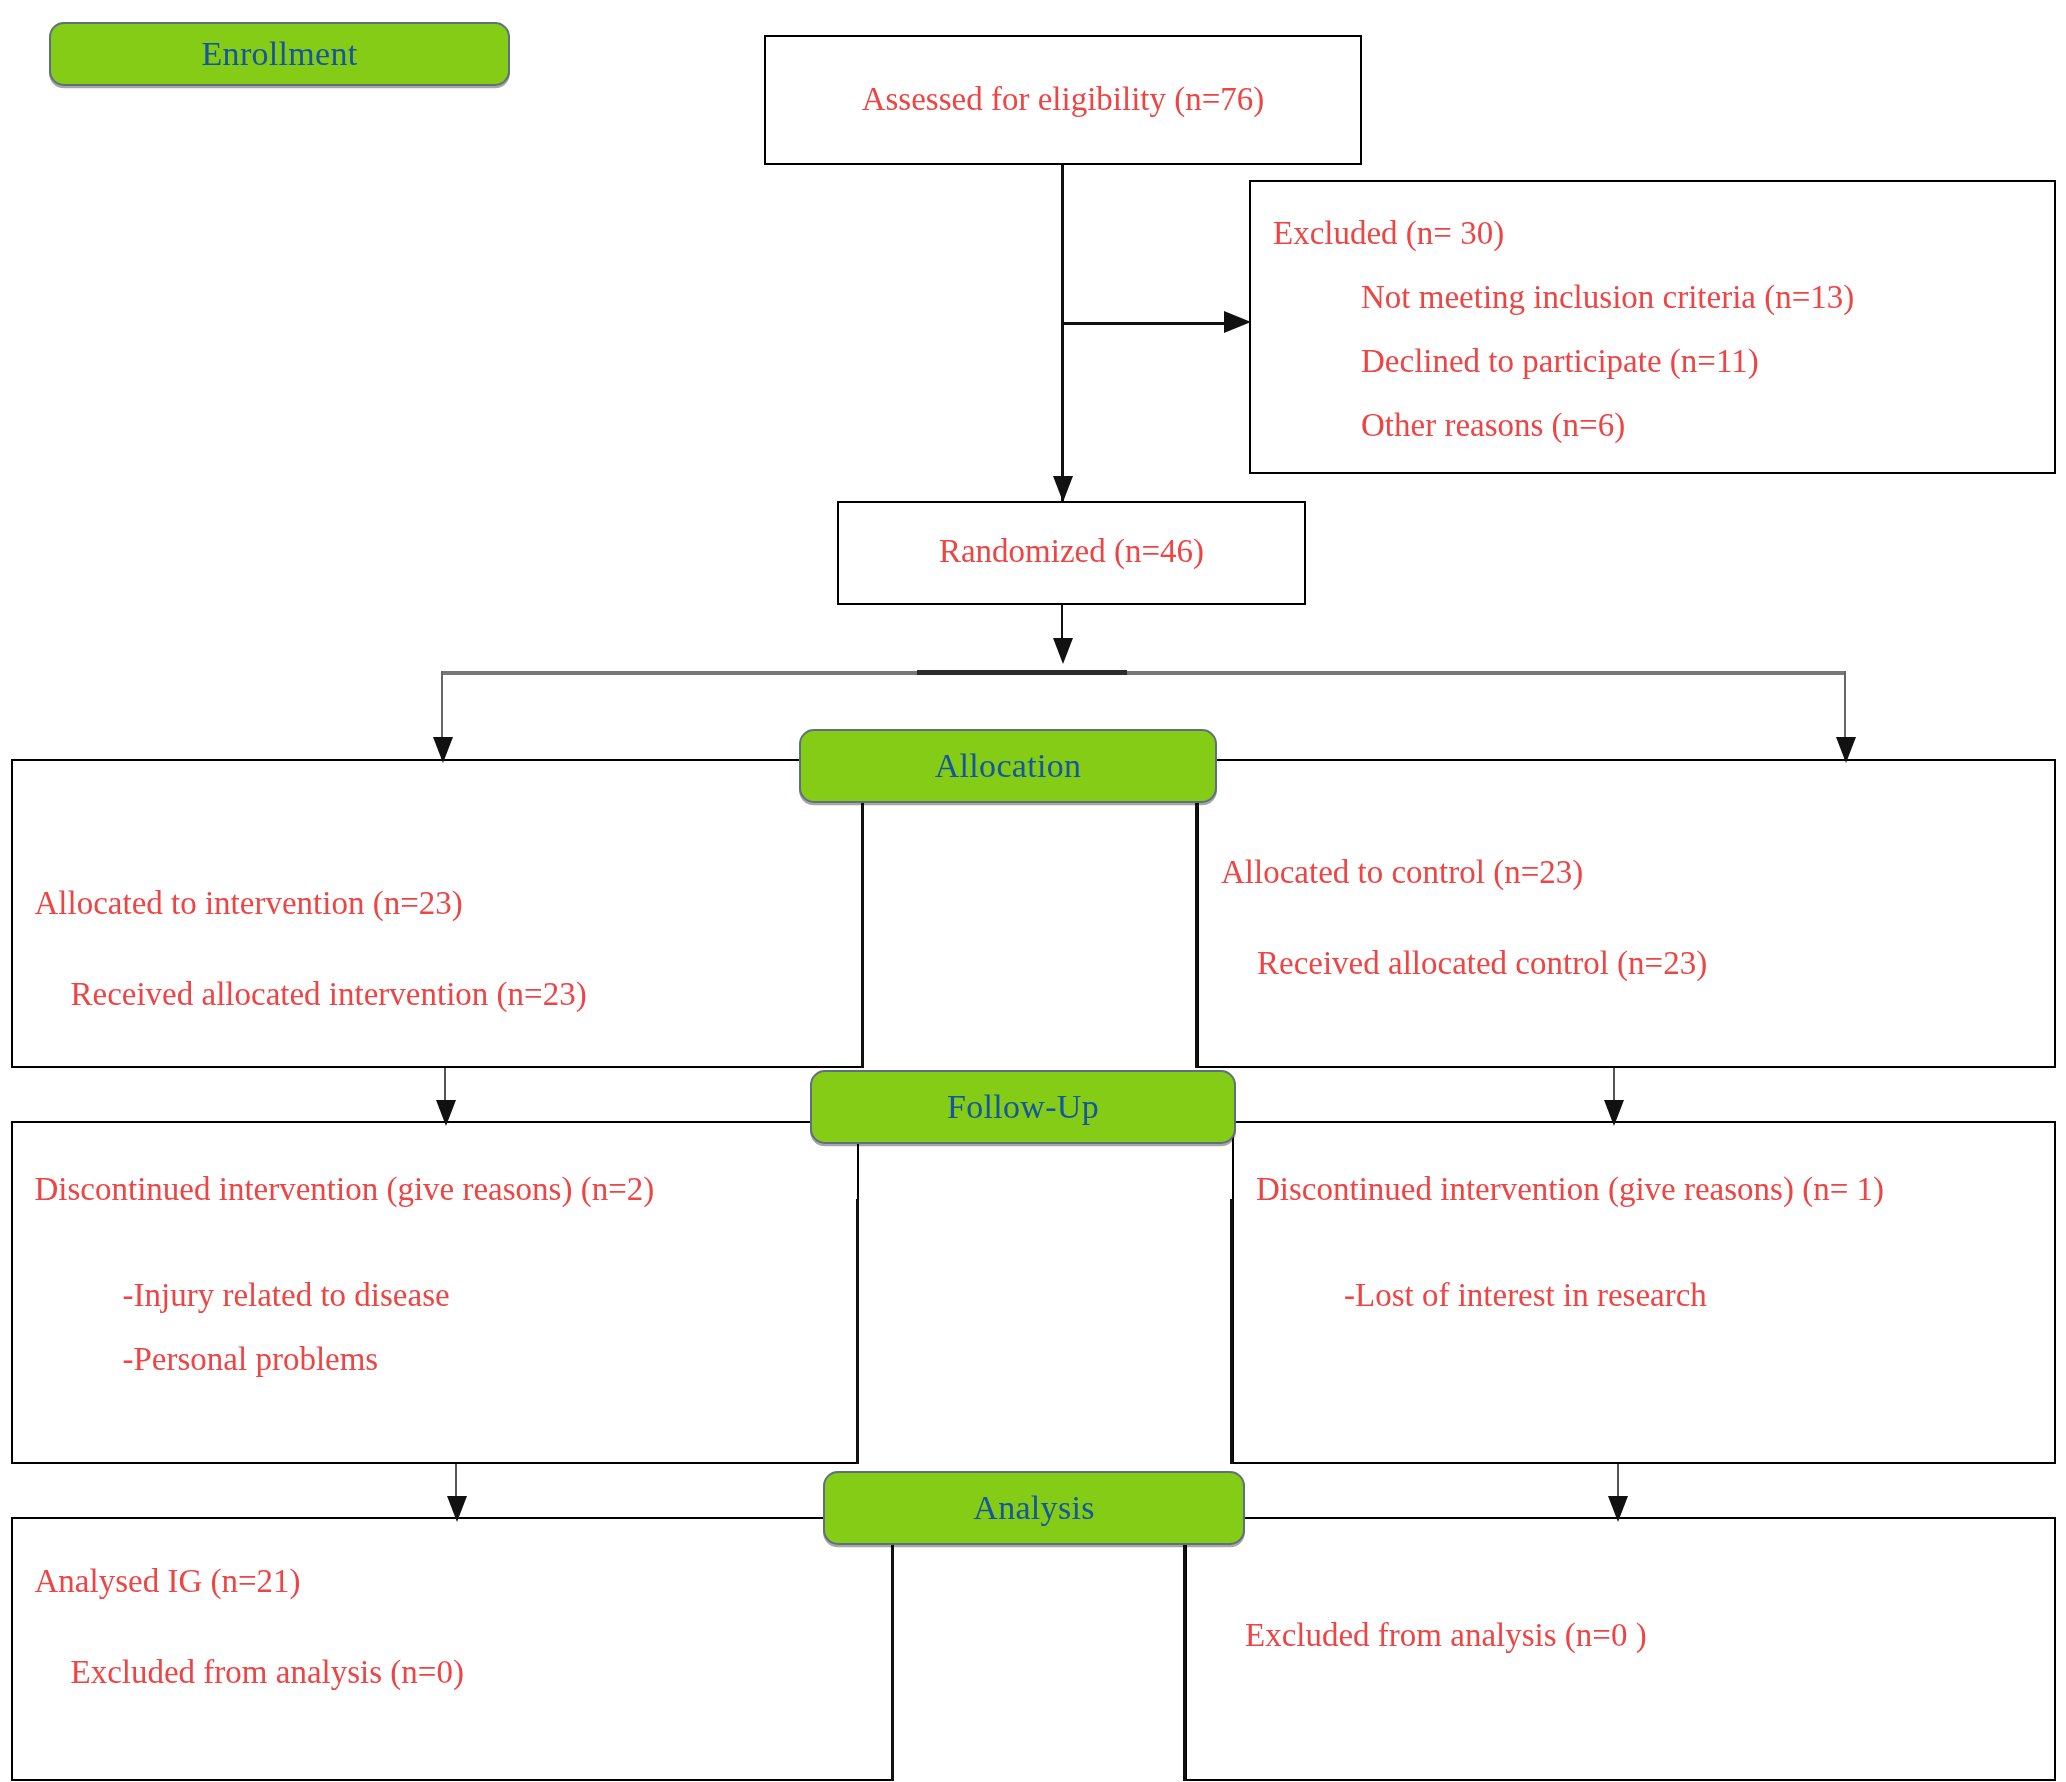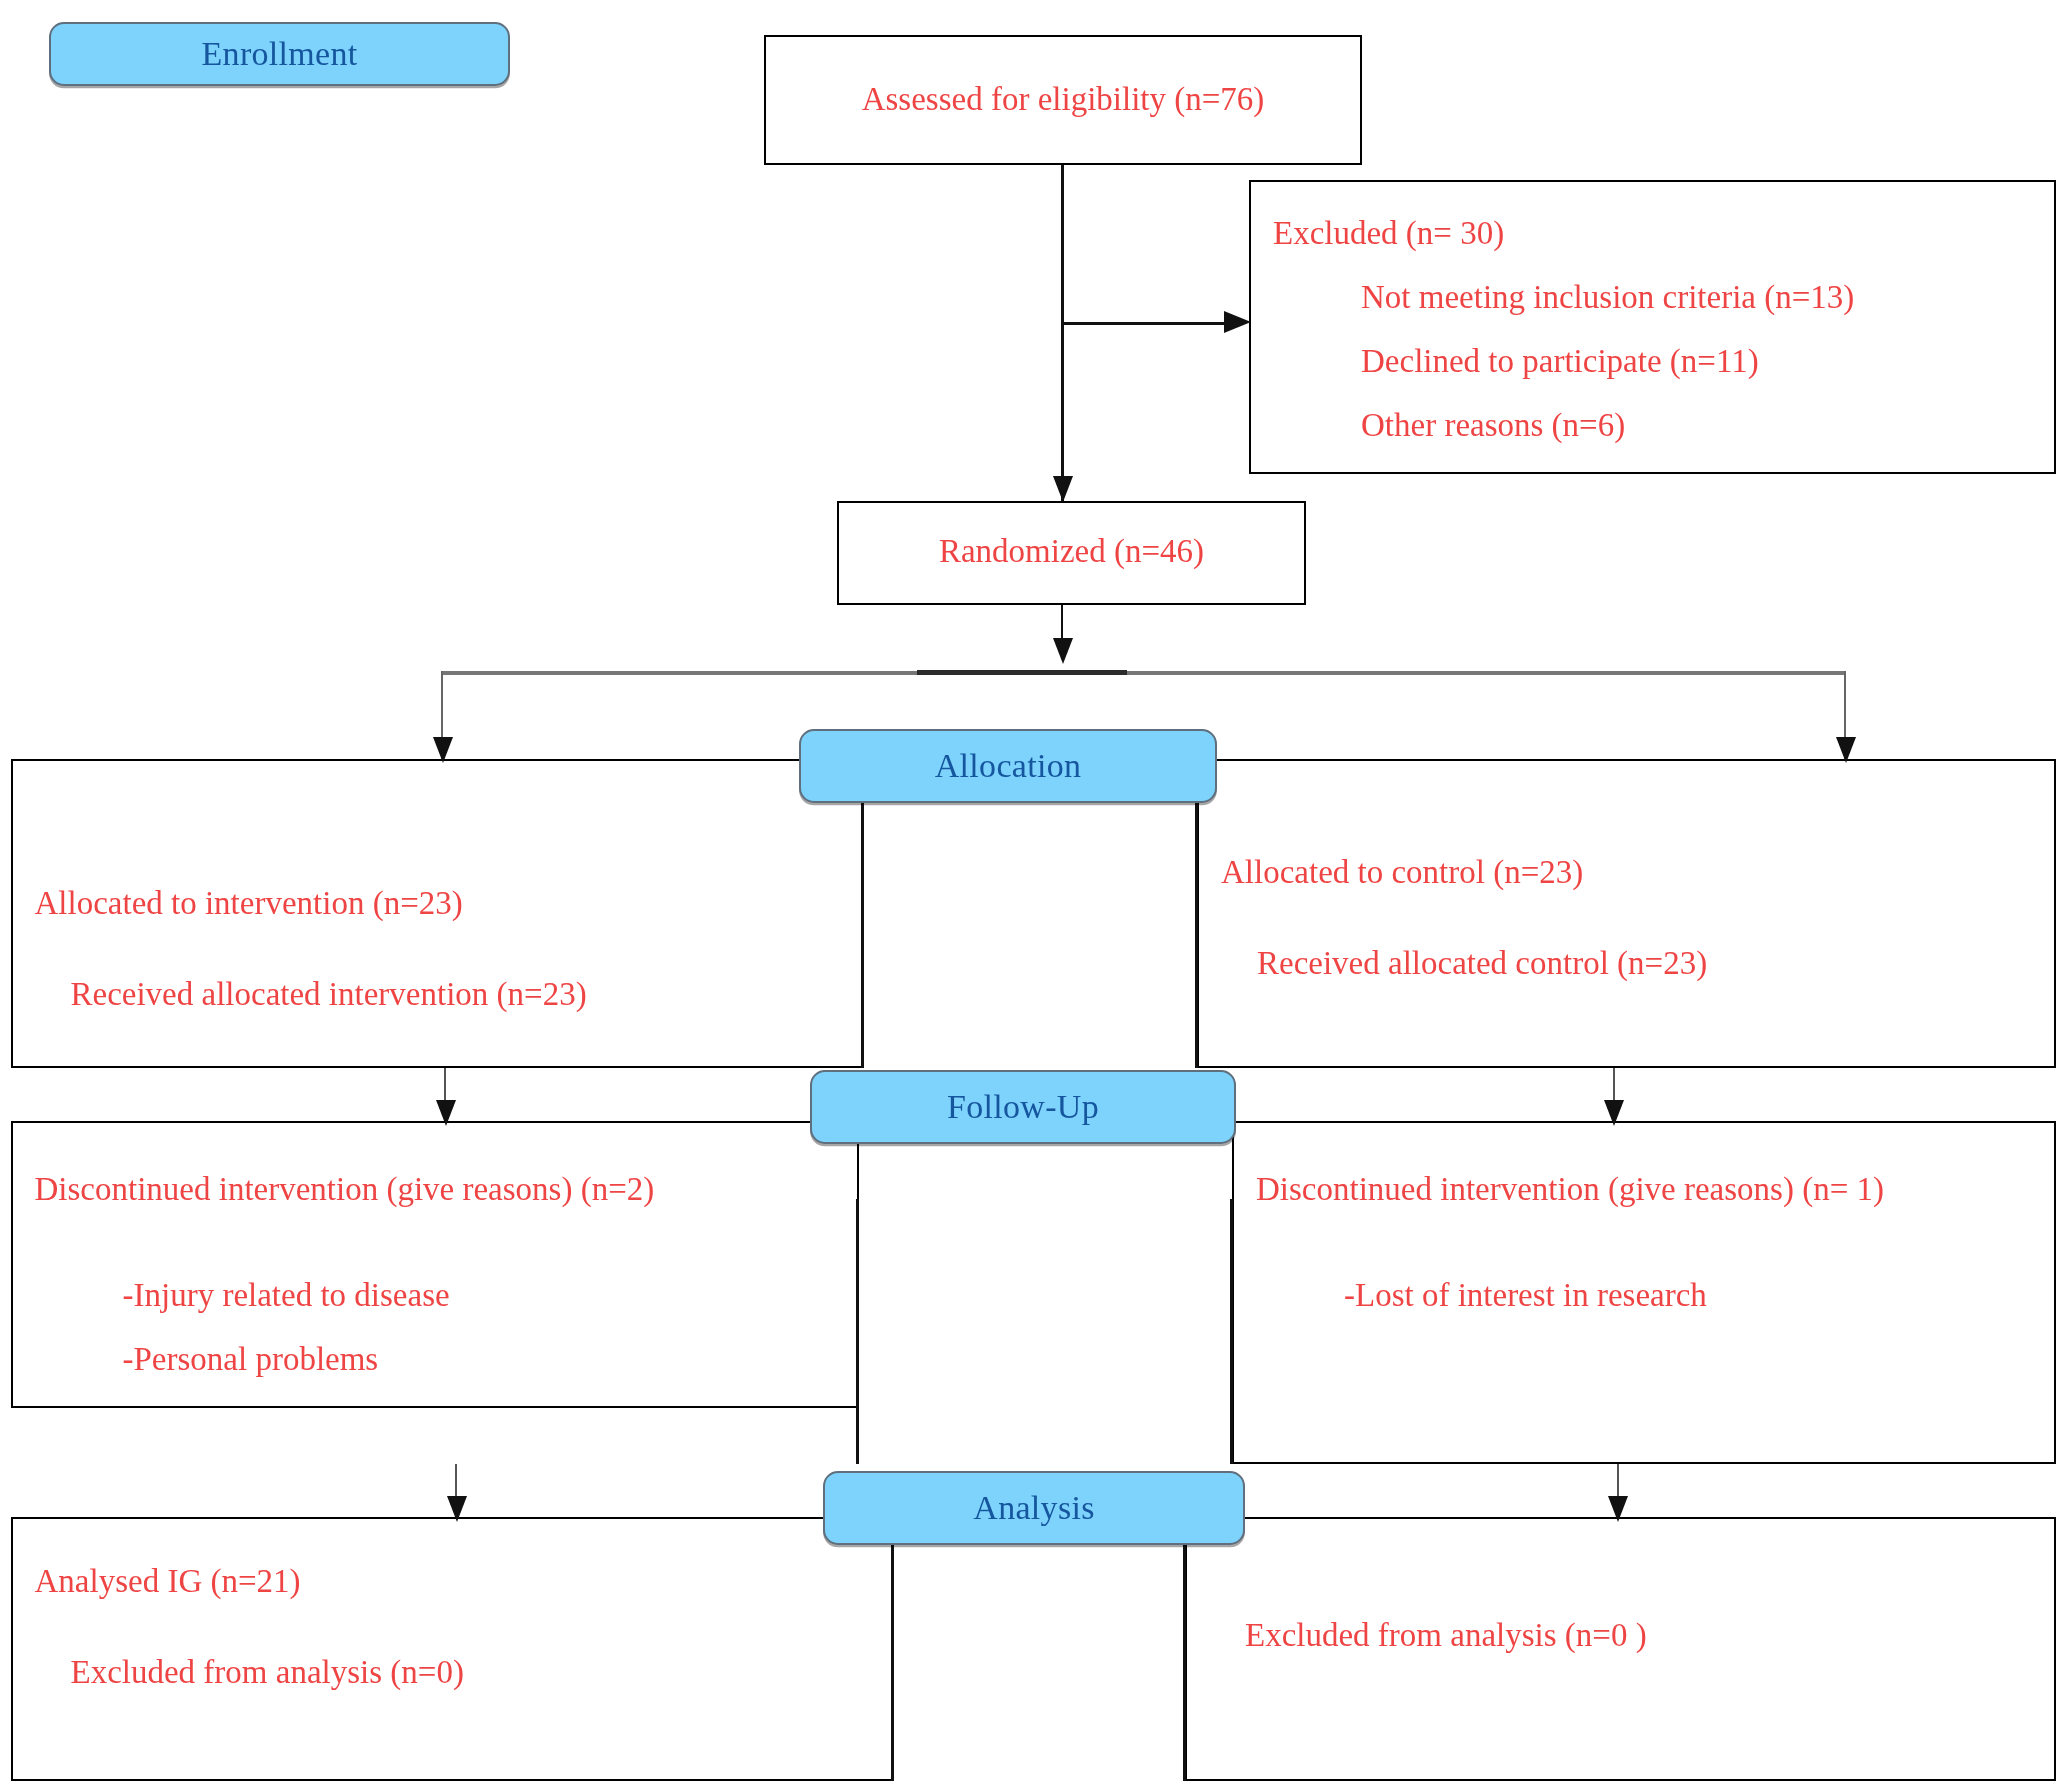--- a/index.html
+++ b/index.html
@@ -41,21 +41,21 @@
   .indent1 { padding-left: 36px; }
   .indent2 { padding-left: 88px; }
   .gap-sm { height: 27px; }
   .gap-md { height: 54px; }
   .gap-lg { height: 69px; }
 
   
   .badge {
     position: absolute;
     box-sizing: border-box;
-    background: #7dd3fc;
+    background: #84cc16;
     border: 2.3px solid #5f6f7e;
     border-radius: 15px;
     display: flex;
     align-items: center;
     justify-content: center;
     color: #15569e;
     font-size: 34px;
     letter-spacing: 0.3px;
     z-index: 6;
     box-shadow: 0 2.3px 0 rgba(0,0,0,0.35);
@@ -167,21 +167,21 @@
   <div style="position:absolute; left:866px; top:762px; width:328px; height:307px; background:#ffffff; z-index:4;"></div>
   <div class="vline" style="left:861px; top:802px; height:266px; z-index:5;"></div>
   <div class="vline" style="left:1195px; top:802px; height:266px; z-index:5;"></div>
 
   <div class="vline" style="left:444px; top:1068px; width:2.3px; height:44px; background:#555555;"></div>
   <div class="arrow-down" style="left:436px; top:1100px;"></div>
 
   <div class="vline" style="left:1613px; top:1068px; width:2.3px; height:44px; background:#555555;"></div>
   <div class="arrow-down" style="left:1604px; top:1100px;"></div>
 
-  <div class="box" style="left:10.5px; top:1121px; width:848px; height:287px;">
+  <div class="box" style="left:10.5px; top:1121px; width:848px; height:343px;">
     <div class="body" style="top:48px;">
       <span class="line">Discontinued intervention (give reasons) (n=2)</span>
       <div class="gap-lg"></div>
       <span class="line indent2">-Injury related to disease</span>
       <div class="gap-sm"></div>
       <span class="line indent2">-Personal problems</span>
     </div>
   </div>
 
   <div class="box" style="left:1232px; top:1121px; width:824px; height:343px;">

